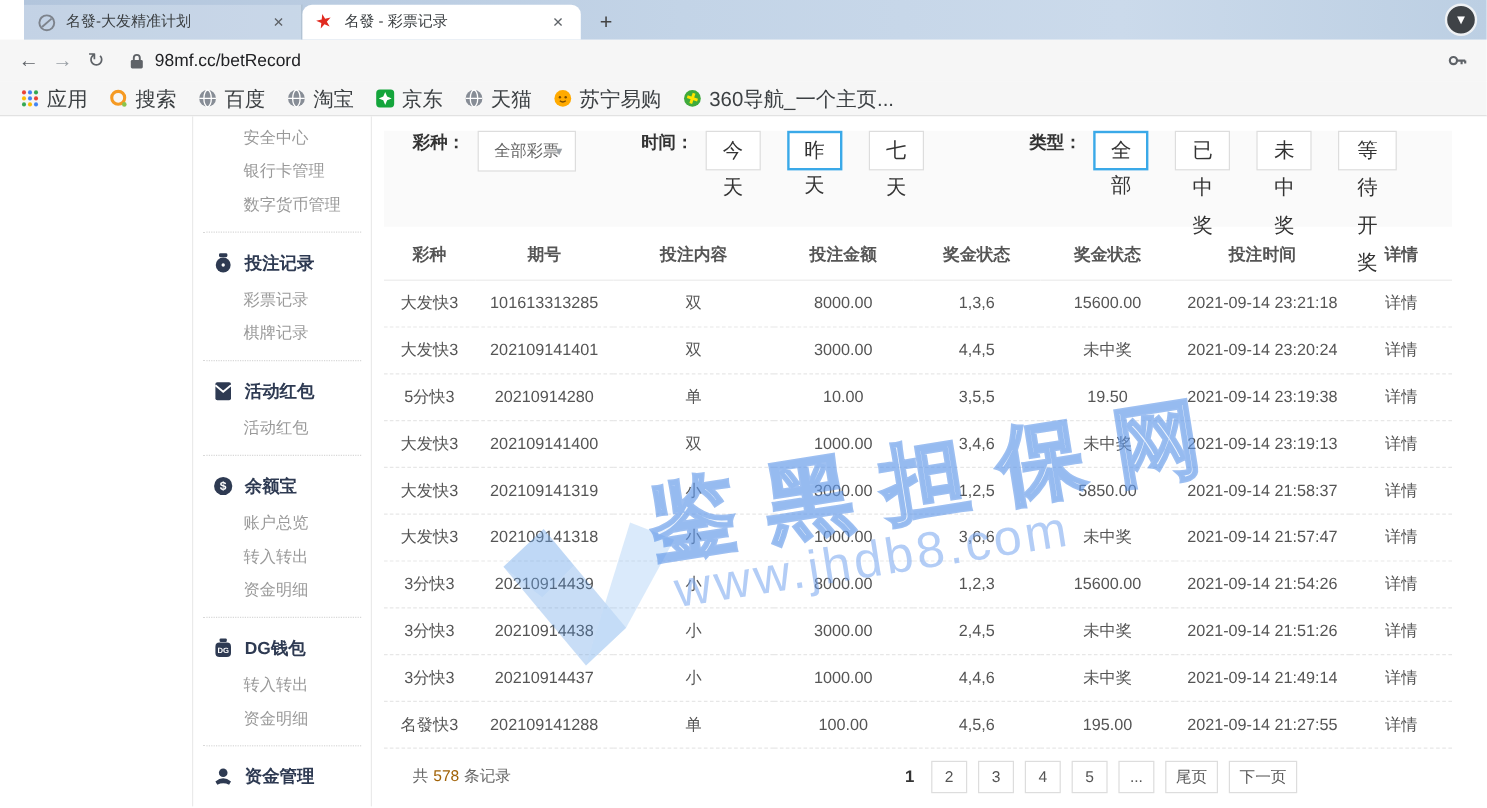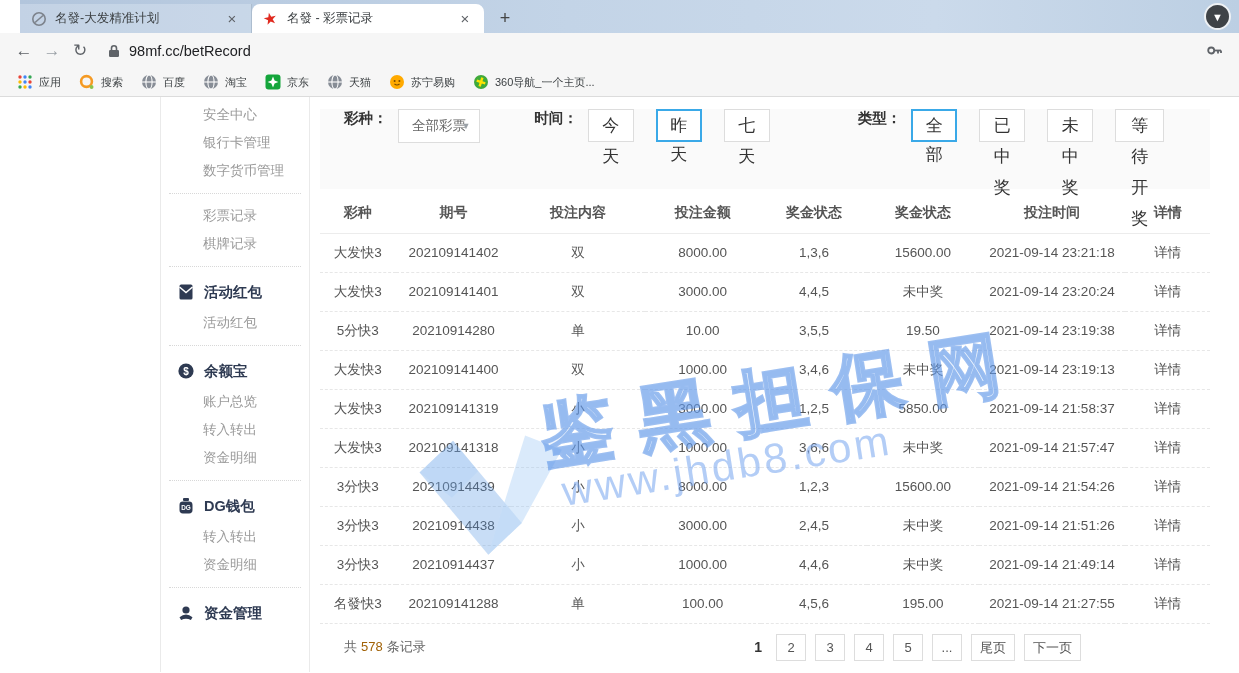--- a/index.html
+++ b/index.html
@@ -26,21 +26,21 @@
   .toolbar { height:35px; background:#f6f6f6; display:flex; align-items:center; padding:0 10px; }
   .nav-ico { font-size:17px; color:#5f6368; width:28px; text-align:center; }
   .nav-ico.fwd { color:#9aa0a6; }
   .urlbox { display:flex; align-items:center; margin-left:14px; flex:1; }
   .lock { margin-right:9px; display:flex; }
   .url-text { font-size:14.5px; color:#202124; }
   .key-ico { margin-left:auto; margin-right:6px; display:flex; }
 
   .bookmarks { height:29px; background:#f6f6f6; border-bottom:1px solid #dcdcdc; display:flex;
     align-items:center; padding:0 8px; }
-  .bm-item { display:flex; align-items:center; margin:0 9px; font-size:11px; color:#3c4043; white-space:nowrap; }
+  .bm-item { display:flex; align-items:center; margin:0 9px; font-size:17px; color:#3c4043; white-space:nowrap; }
   .bm-item .bm-ico { width:16px; height:16px; margin-right:6px; display:flex; }
 
   
   .page { position:relative; height:575px; background:#fff; }
 
   .sidebar { position:absolute; left:160px; top:0; width:150px; height:100%;
     border-left:1px solid #eaeaea; border-right:1px solid #eaeaea; padding:4px 0 0 0; overflow:hidden; }
   .side-item { height:28px; line-height:28px; padding-left:42px; font-size:13.5px; color:#9a9a9a; cursor:pointer; white-space:nowrap; }
   .side-header { height:34px; margin-top:3px; display:flex; align-items:center; padding-left:16px;
     font-size:14.5px; font-weight:bold; color:#2e3a52; cursor:pointer; white-space:nowrap; }
@@ -222,20 +222,30 @@
     </div>
   </div>
 
 <div class="page">
 
   <aside class="sidebar" id="sidebar">
       <div class="side-item">安全中心</div>
       <div class="side-item">银行卡管理</div>
       <div class="side-item">数字货币管理</div>
       <div class="side-divider"></div>
+      <div class="side-header">
+        <span class="hd-ico">
+          <svg width="18" height="18" viewBox="0 0 18 18">
+            <rect x="5.5" y="1" width="7" height="3.4" rx="1.2" fill="#2e3a52"></rect>
+            <circle cx="9" cy="10.8" r="6.2" fill="#2e3a52"></circle>
+            <circle cx="9" cy="10.8" r="1.4" fill="#fff"></circle>
+          </svg>
+        </span>
+        <span>投注记录</span>
+      </div>
       <div class="side-item">彩票记录</div>
       <div class="side-item">棋牌记录</div>
       <div class="side-divider"></div>
       <div class="side-header">
         <span class="hd-ico">
           <svg width="18" height="18" viewBox="0 0 18 18">
             <rect x="2.5" y="1.5" width="13" height="15" rx="1.6" fill="#2e3a52"></rect>
             <path d="M2.5 4 L9 9.5 L15.5 4" fill="none" stroke="#fff" stroke-width="1.5"></path>
           </svg>
         </span>
@@ -321,21 +331,21 @@
             <th>投注金额</th>
             <th>奖金状态</th>
             <th>奖金状态</th>
             <th>投注时间</th>
             <th>详情</th>
           </tr>
         </thead>
       <tbody id="table-body">
           <tr>
             <td class="blue">大发快3</td>
-            <td>202109141402</td>
+            <td>101613313285</td>
             <td>双</td>
             <td>8000.00</td>
             <td>1,3,6</td>
             <td class="red">15600.00</td>
             <td>2021-09-14 23:21:18</td>
             <td class="blue">详情</td>
           </tr>
           <tr>
             <td class="blue">大发快3</td>
             <td>202109141401</td>

